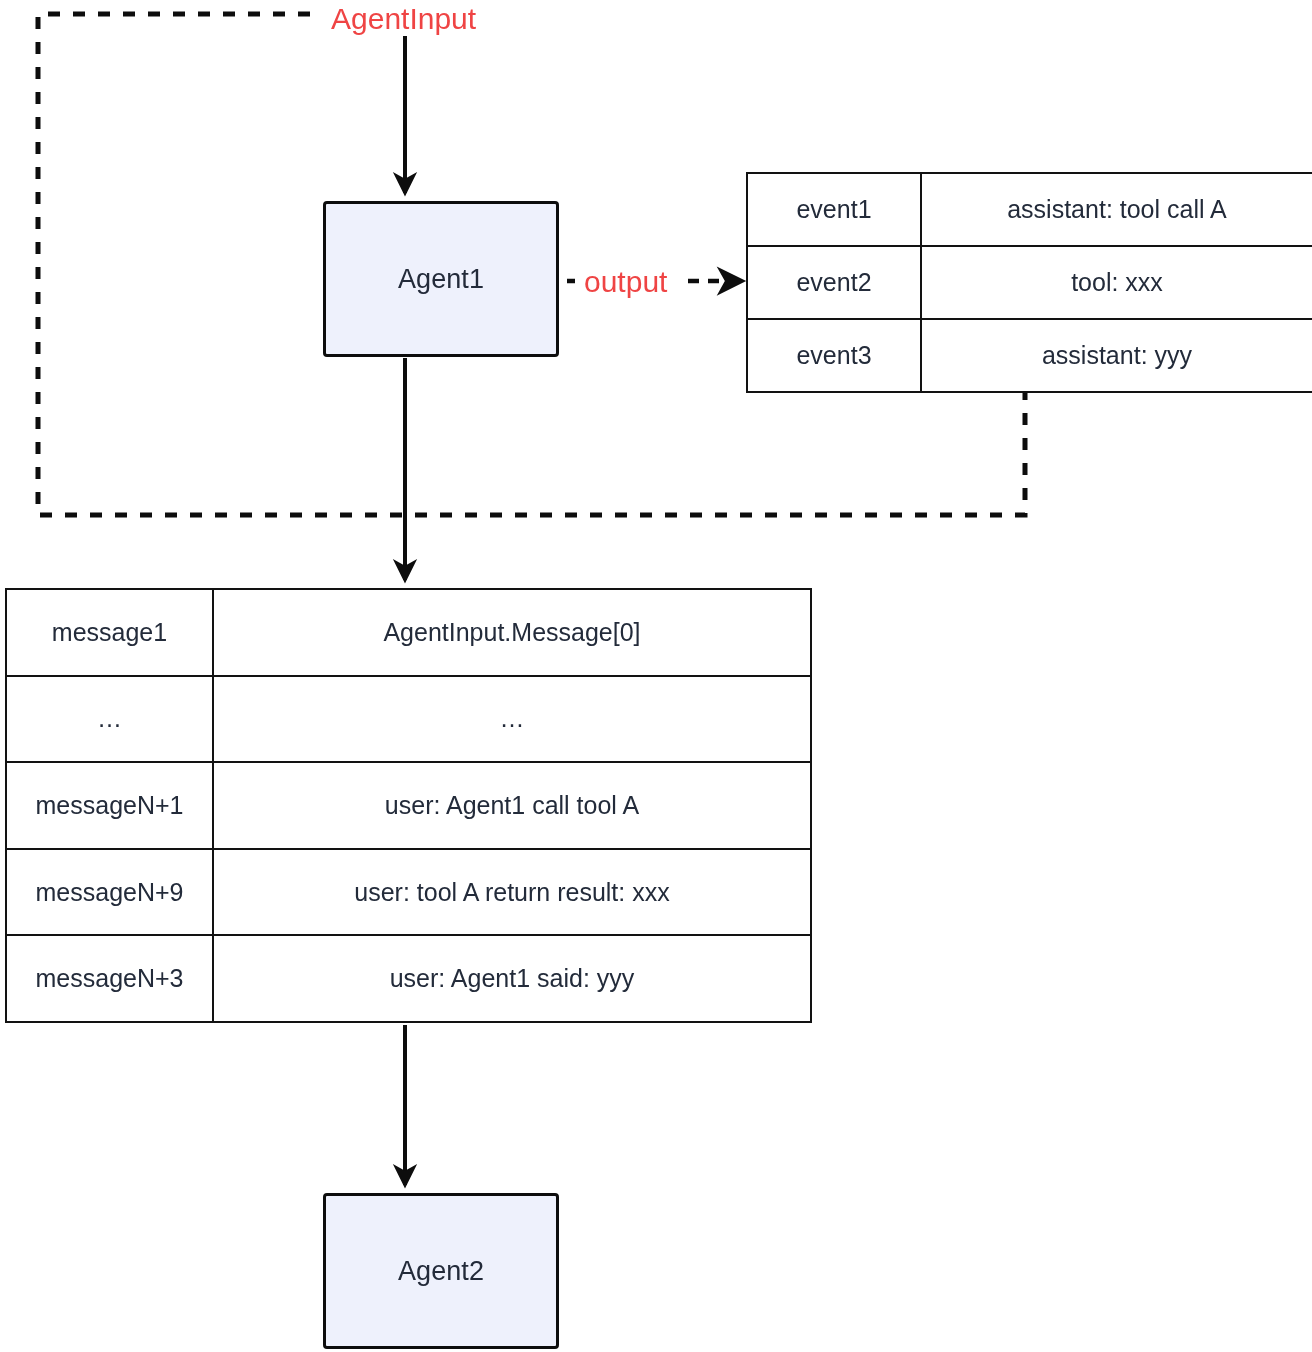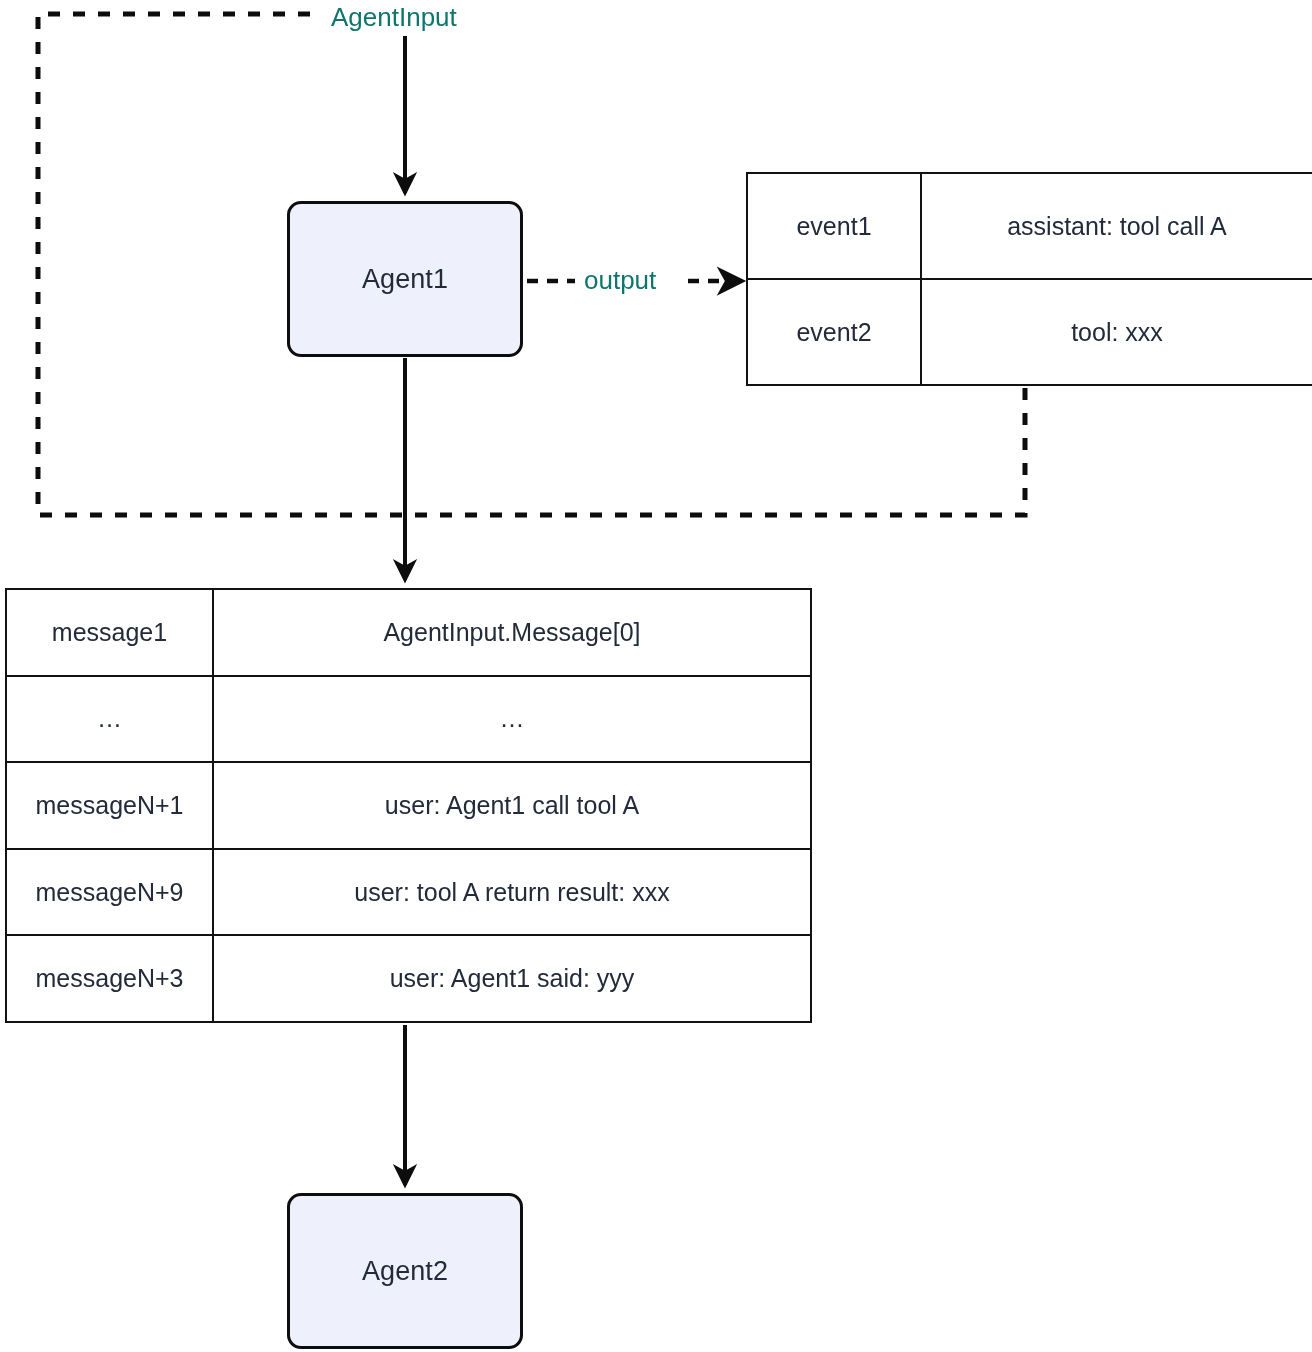--- a/index.html
+++ b/index.html
@@ -23,27 +23,28 @@
     width: 1312px;
     height: 1352px;
   }
 
   
   .node-box {
     position: absolute;
     box-sizing: border-box;
     background: #eef1fc;
     border: 3.5px solid #0d0d0d;
-    border-radius: 14px;
+    border-radius: 4px;
     display: flex;
     align-items: center;
     justify-content: center;
     font-size: 27px;
     color: #232b3a;
     letter-spacing: 0.1px;
+    margin-left: 36px;
   }
   #node-agent1 { left: 287px; top: 201px; width: 236px; height: 156px; }
   #node-agent2 { left: 287px; top: 1193px; width: 236px; height: 156px; }
 
   
   .grid-table {
     position: absolute;
     box-sizing: border-box;
     border-collapse: collapse;
     background: #ffffff;
@@ -76,22 +77,22 @@
     width: 801px;
     height: 435px;
   }
   #message-table td { height: 72.5px; }
   #message-table td.k { width: 205px; }
   #message-table td.v { width: 596px; margin-left: 22px; }
 
   
   .edge-label {
     position: absolute;
-    font-size: 26px;
-    color: #0f766e;
+    font-size: 30px;
+    color: #ef4444;
     white-space: nowrap;
     line-height: 1;
   }
   #label-agentinput { left: 331px; top: 4px; }
   #label-output     { left: 584px; top: 267px; }
 
   
   #edge-layer {
     position: absolute;
     left: 0;
@@ -156,20 +157,24 @@
   <table class="grid-table" id="event-table">
     <tbody>
       <tr>
         <td class="k">event1</td>
         <td class="v">assistant: tool call A</td>
       </tr>
       <tr>
         <td class="k">event2</td>
         <td class="v">tool: xxx</td>
       </tr>
+      <tr>
+        <td class="k">event3</td>
+        <td class="v">assistant: yyy</td>
+      </tr>
     </tbody>
   </table>
 
   <table class="grid-table" id="message-table">
     <tbody>
       <tr>
         <td class="k">message1</td>
         <td class="v">AgentInput.Message[0]</td>
       </tr>
       <tr>

